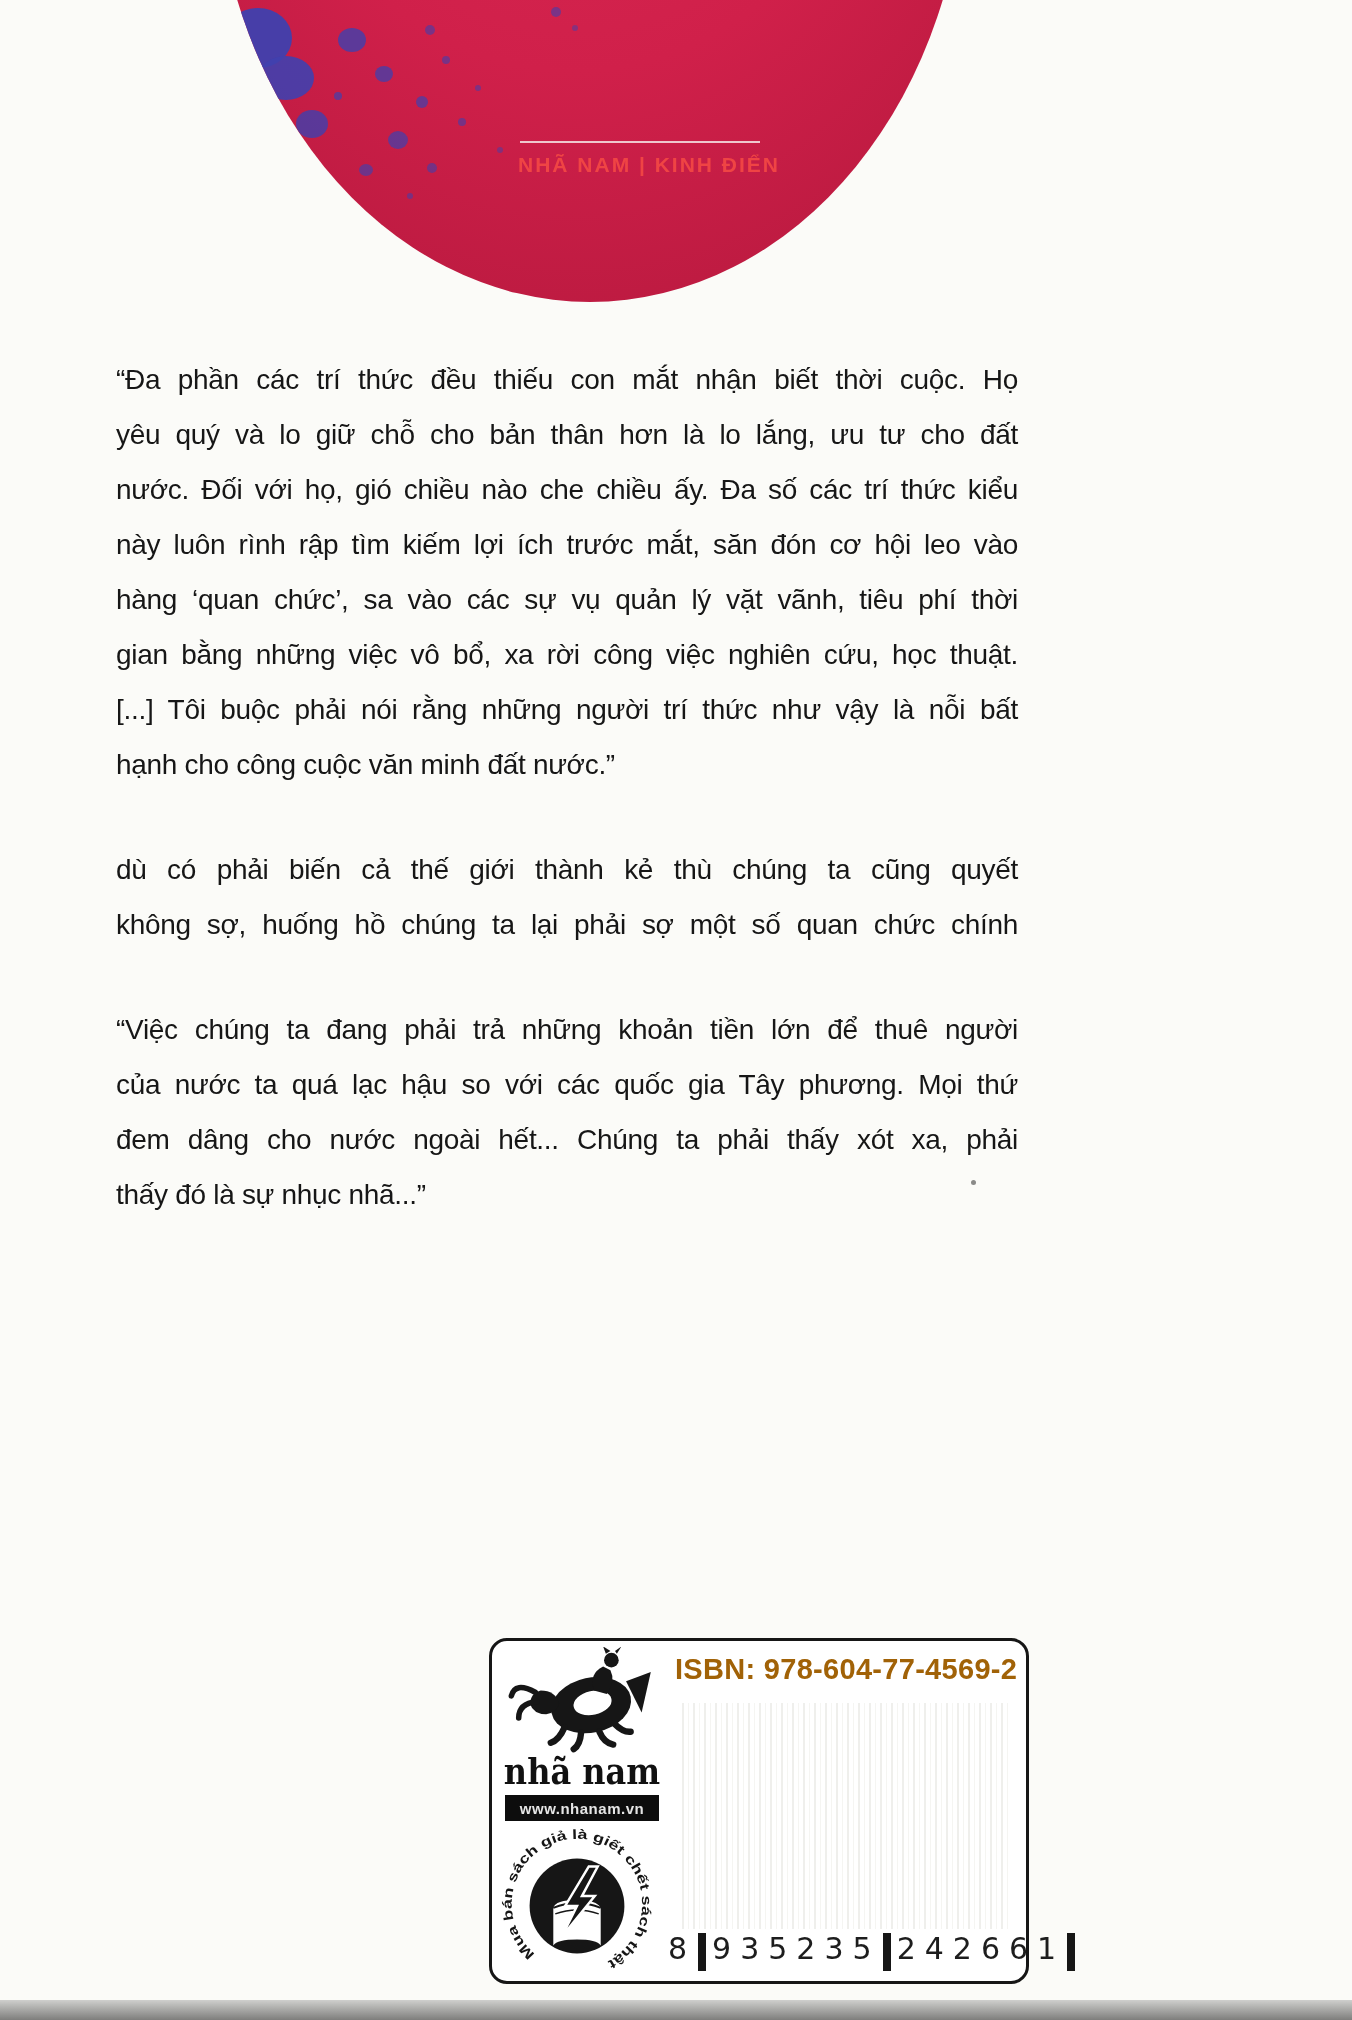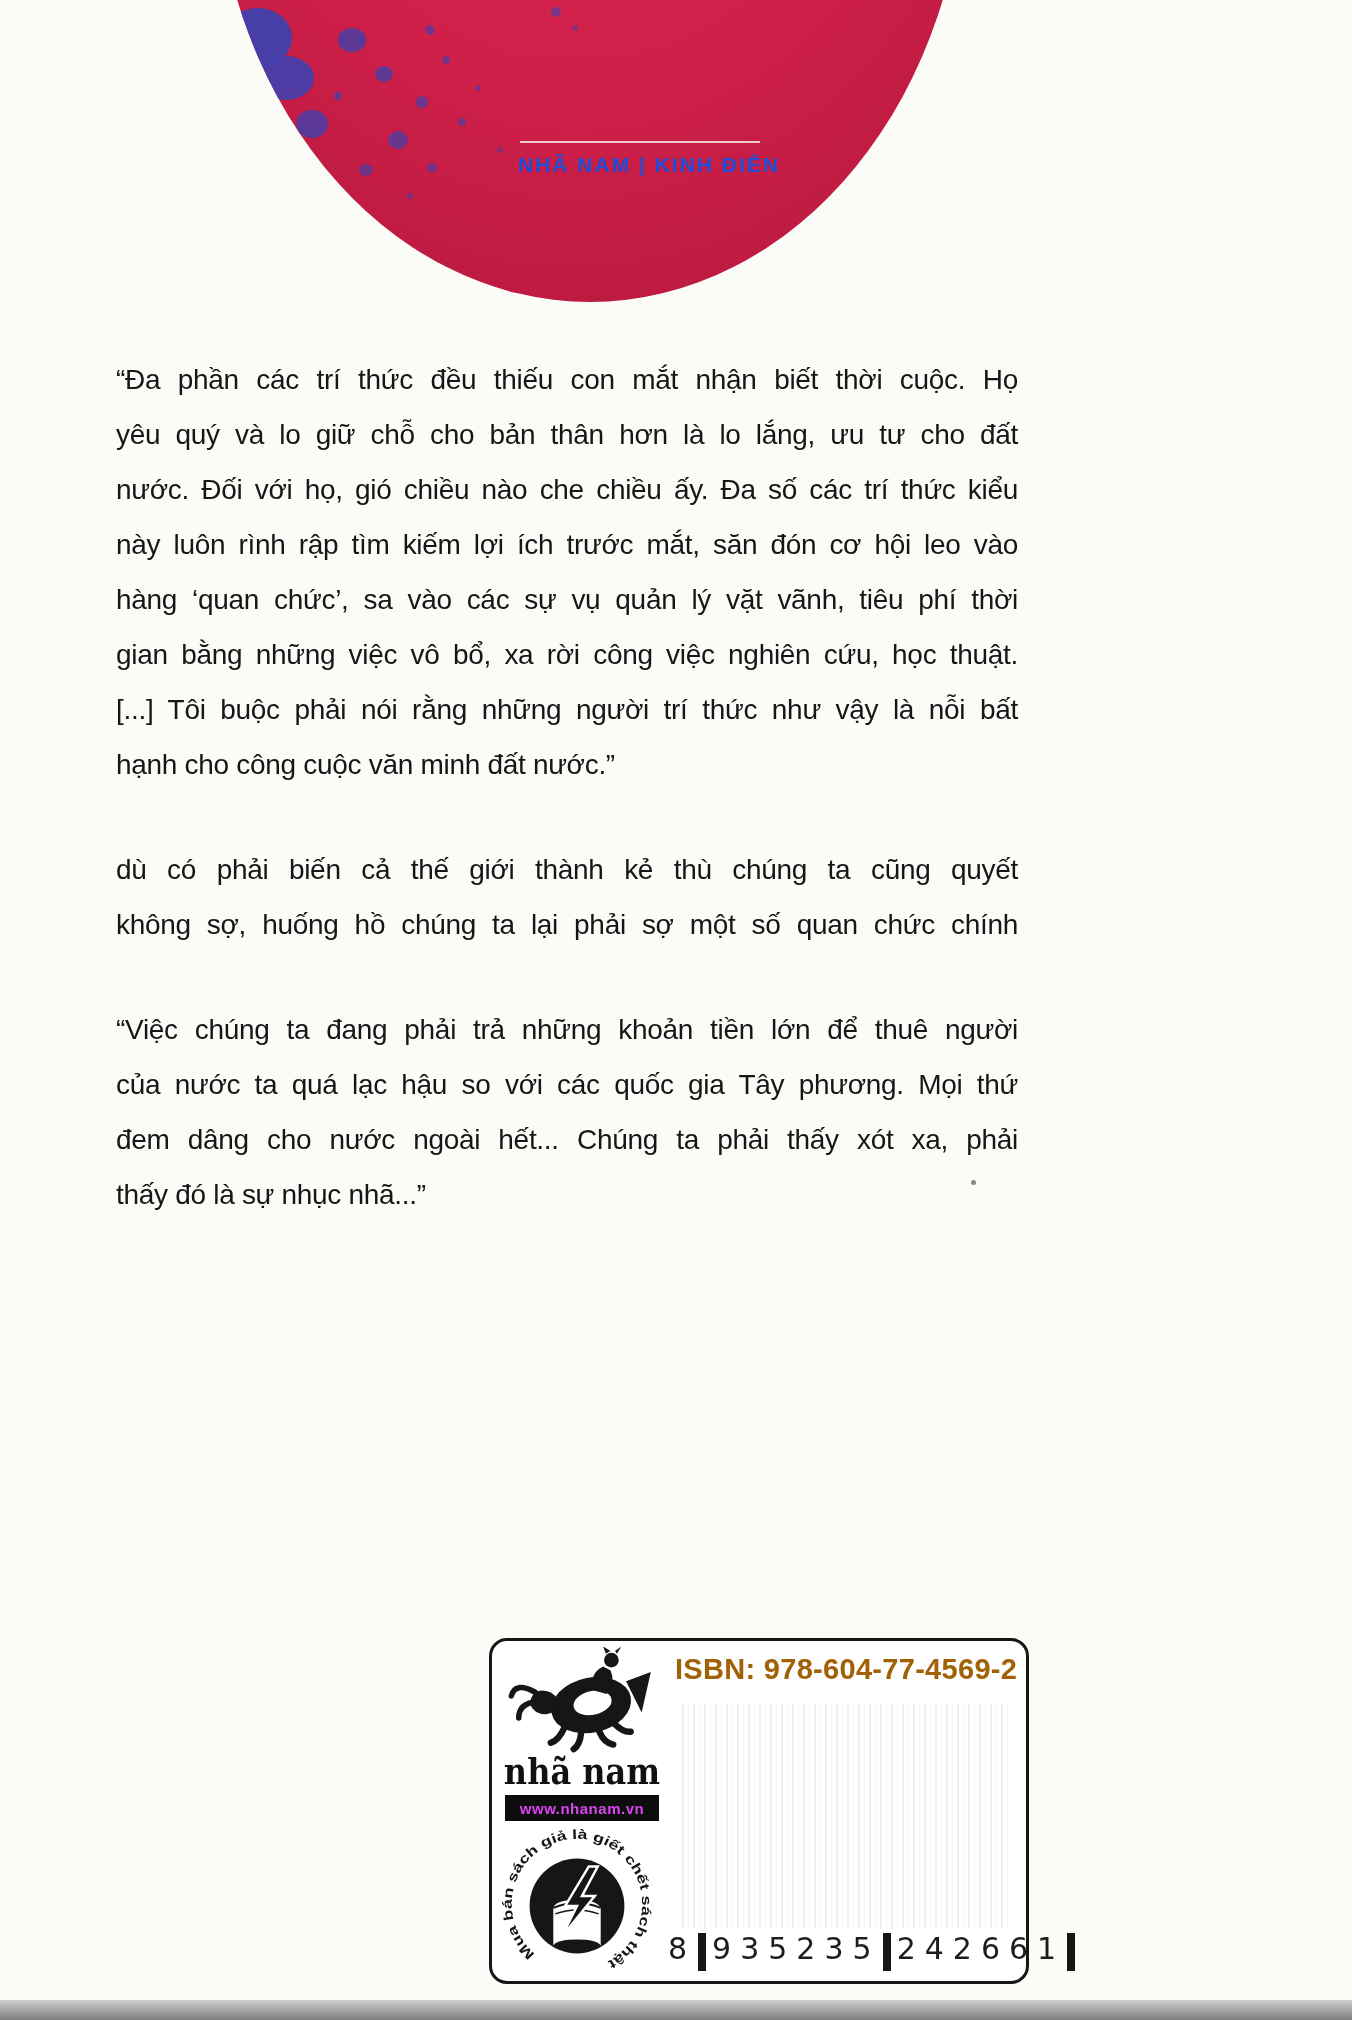--- a/index.html
+++ b/index.html
@@ -5,21 +5,21 @@
   html,body{margin:0;padding:0;background:#e8e8e6;}
   .page{
     position:relative;width:1352px;height:2020px;overflow:hidden;
     background:#fbfbf8;font-family:"Liberation Sans",sans-serif;
   }
   
   .cover-art{position:absolute;left:0;top:0;width:1352px;height:320px;}
   .badge{position:absolute;left:518px;top:141px;width:244px;text-align:center;}
   .badge-rule{height:2px;background:#efc7ce;margin:0 2px 10px 2px;}
   .badge-label{
-    color:#1d4ed8;font-size:21px;font-weight:700;letter-spacing:2px;white-space:nowrap;
+    color:#ef4444;font-size:21px;font-weight:700;letter-spacing:2px;white-space:nowrap;
   }
   
   .quotes{
     position:absolute;left:116px;top:352px;width:902px;
     color:#161616;font-size:28px;line-height:55px;letter-spacing:-0.3px;
   }
   .para{margin:0 0 50px 0;}
   .ln{text-align:justify;text-align-last:justify;height:55px;}
   .ln.end{text-align-last:left;}
   
@@ -30,21 +30,21 @@
     background:#ffffff;border:3px solid #161616;border-radius:18px;box-sizing:border-box;
   }
   .logo-svg{position:absolute;left:12px;top:6px;width:156px;height:108px;}
   .wordmark{
     position:absolute;left:0;top:112px;width:180px;text-align:center;
     font-family:"DejaVu Serif",serif;font-weight:700;font-size:32px;color:#111;
     transform:scaleY(1.08);
   }
   .webbar{
     position:absolute;left:13px;top:154px;width:154px;height:26px;background:#0d0d0d;
-    color:#d946ef;font-size:15px;font-weight:700;letter-spacing:.5px;
+    color:#e5e5e5;font-size:15px;font-weight:700;letter-spacing:.5px;
     display:flex;align-items:center;justify-content:center;
   }
   .stamp-svg{position:absolute;left:6px;top:184px;width:158px;height:158px;}
   .isbn-text{
     position:absolute;left:183px;top:12px;width:348px;
     font-size:29px;font-weight:700;color:#a16207;letter-spacing:.3px;white-space:nowrap;
   }
   .barcode-bars{
     position:absolute;left:190px;top:62px;width:330px;height:226px;
     background:repeating-linear-gradient(90deg,#efefec 0 2px,#ffffff 2px 6px,#f5f5f2 6px 7px,#ffffff 7px 11px);

